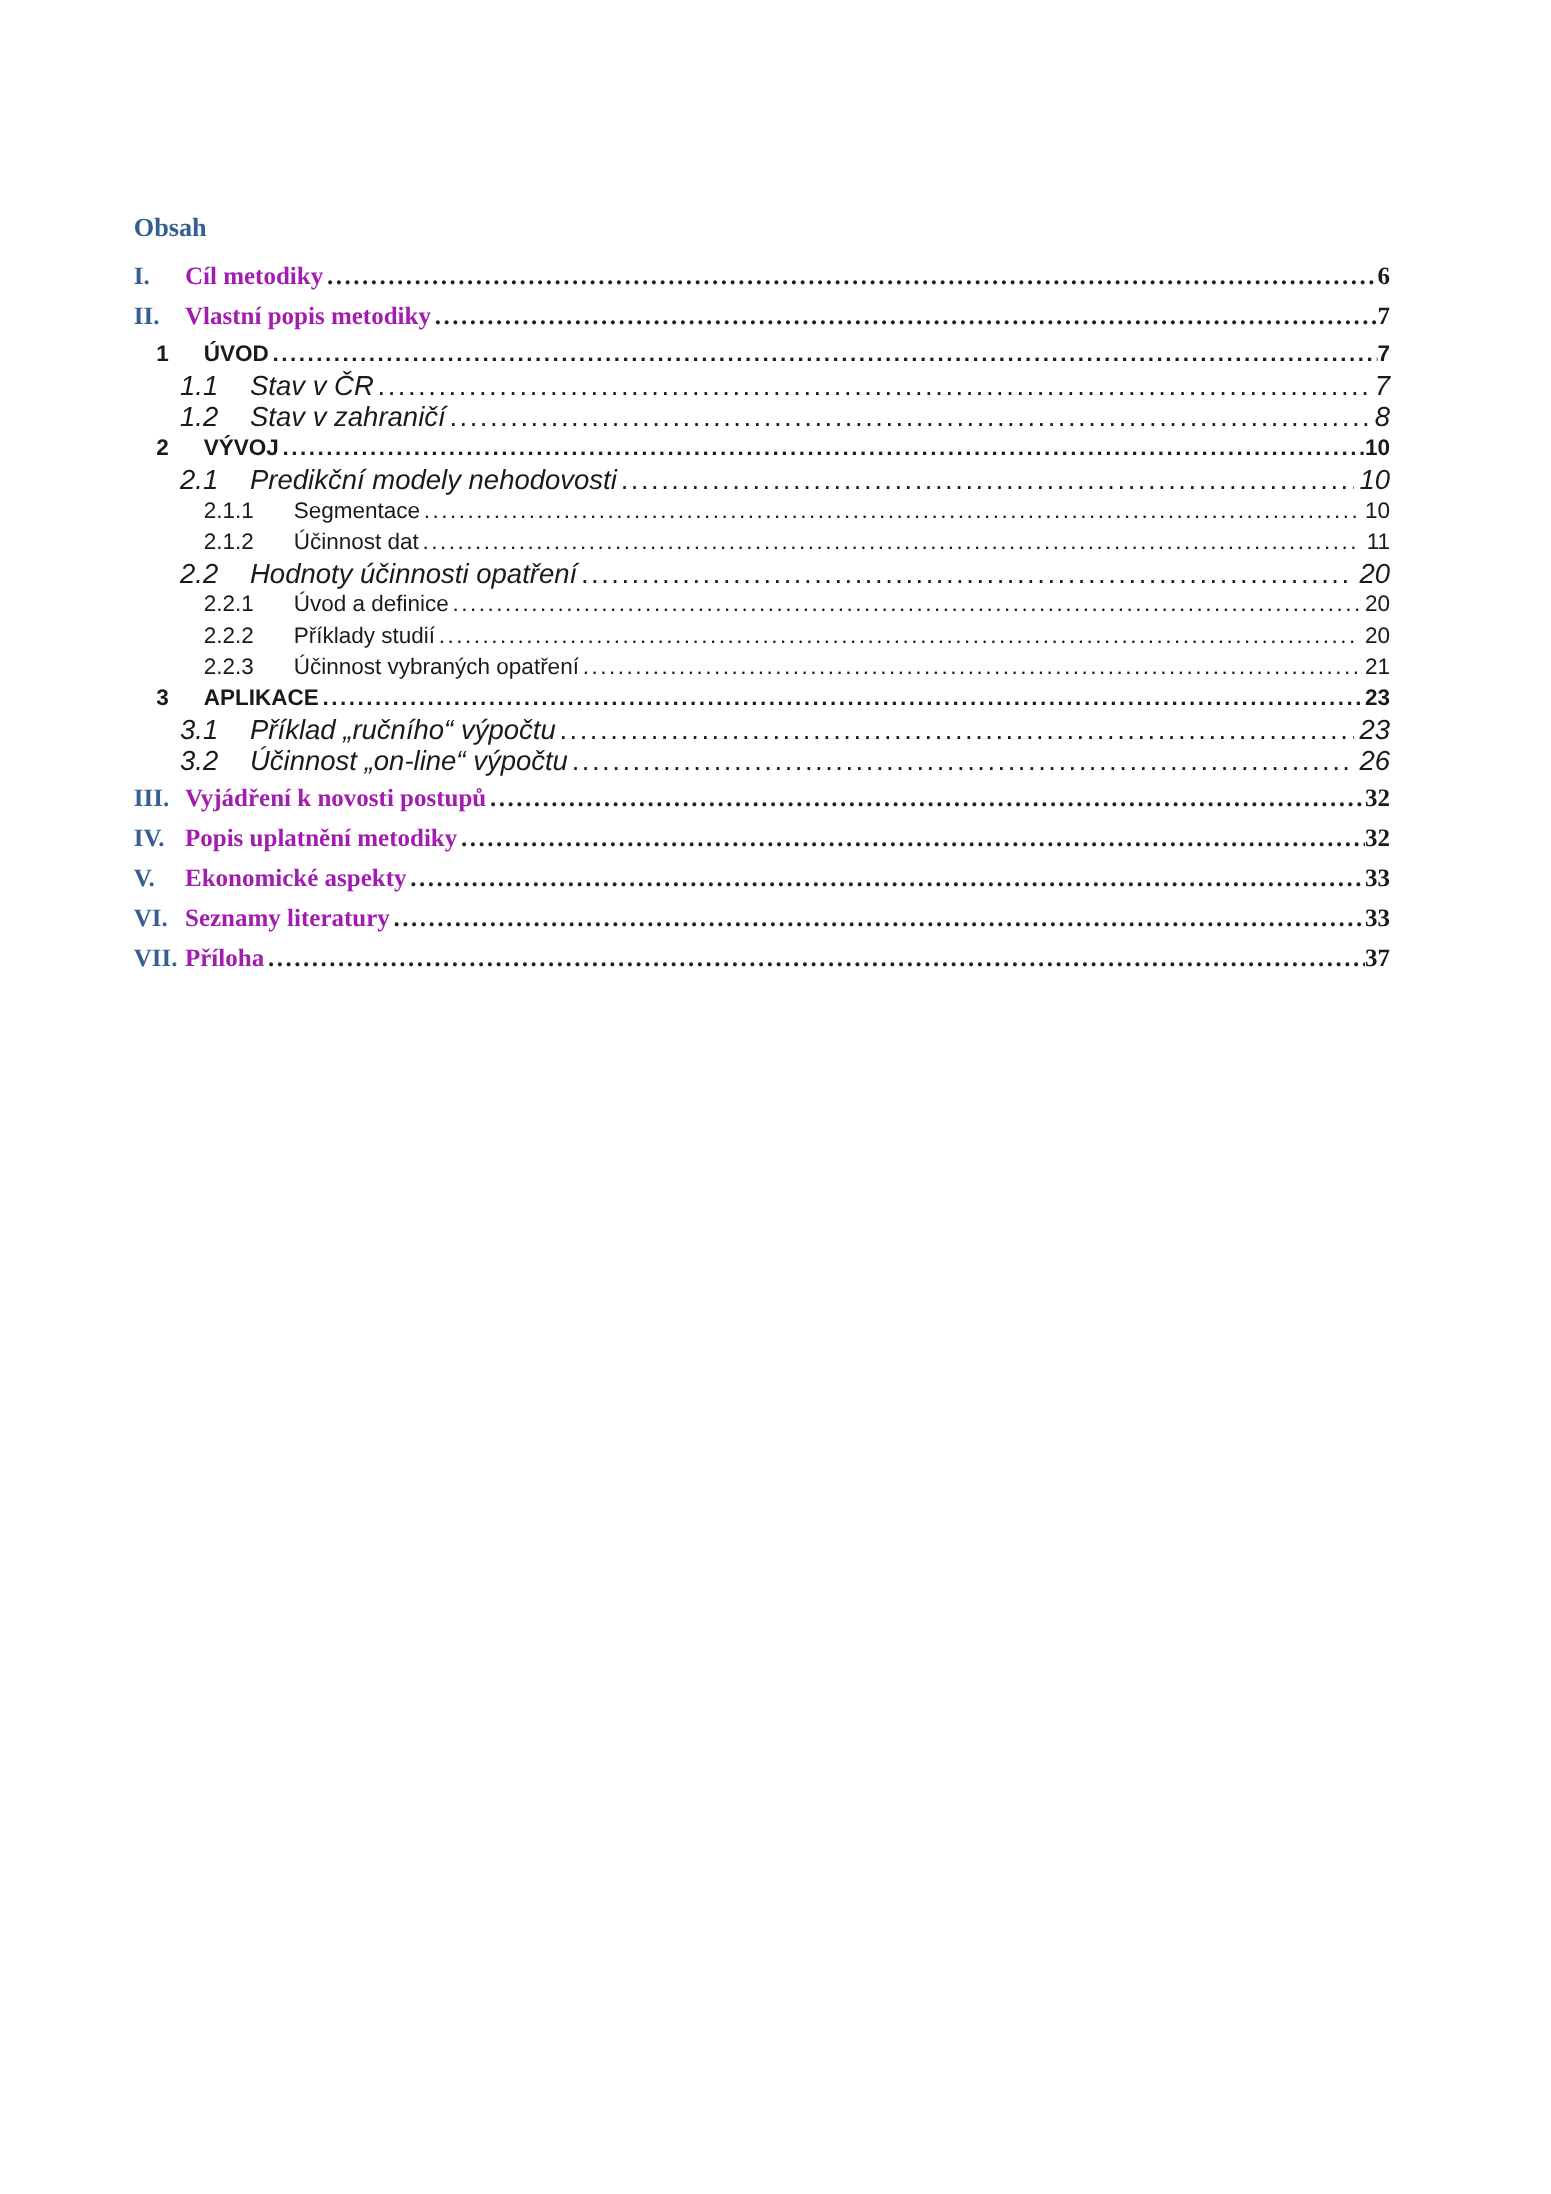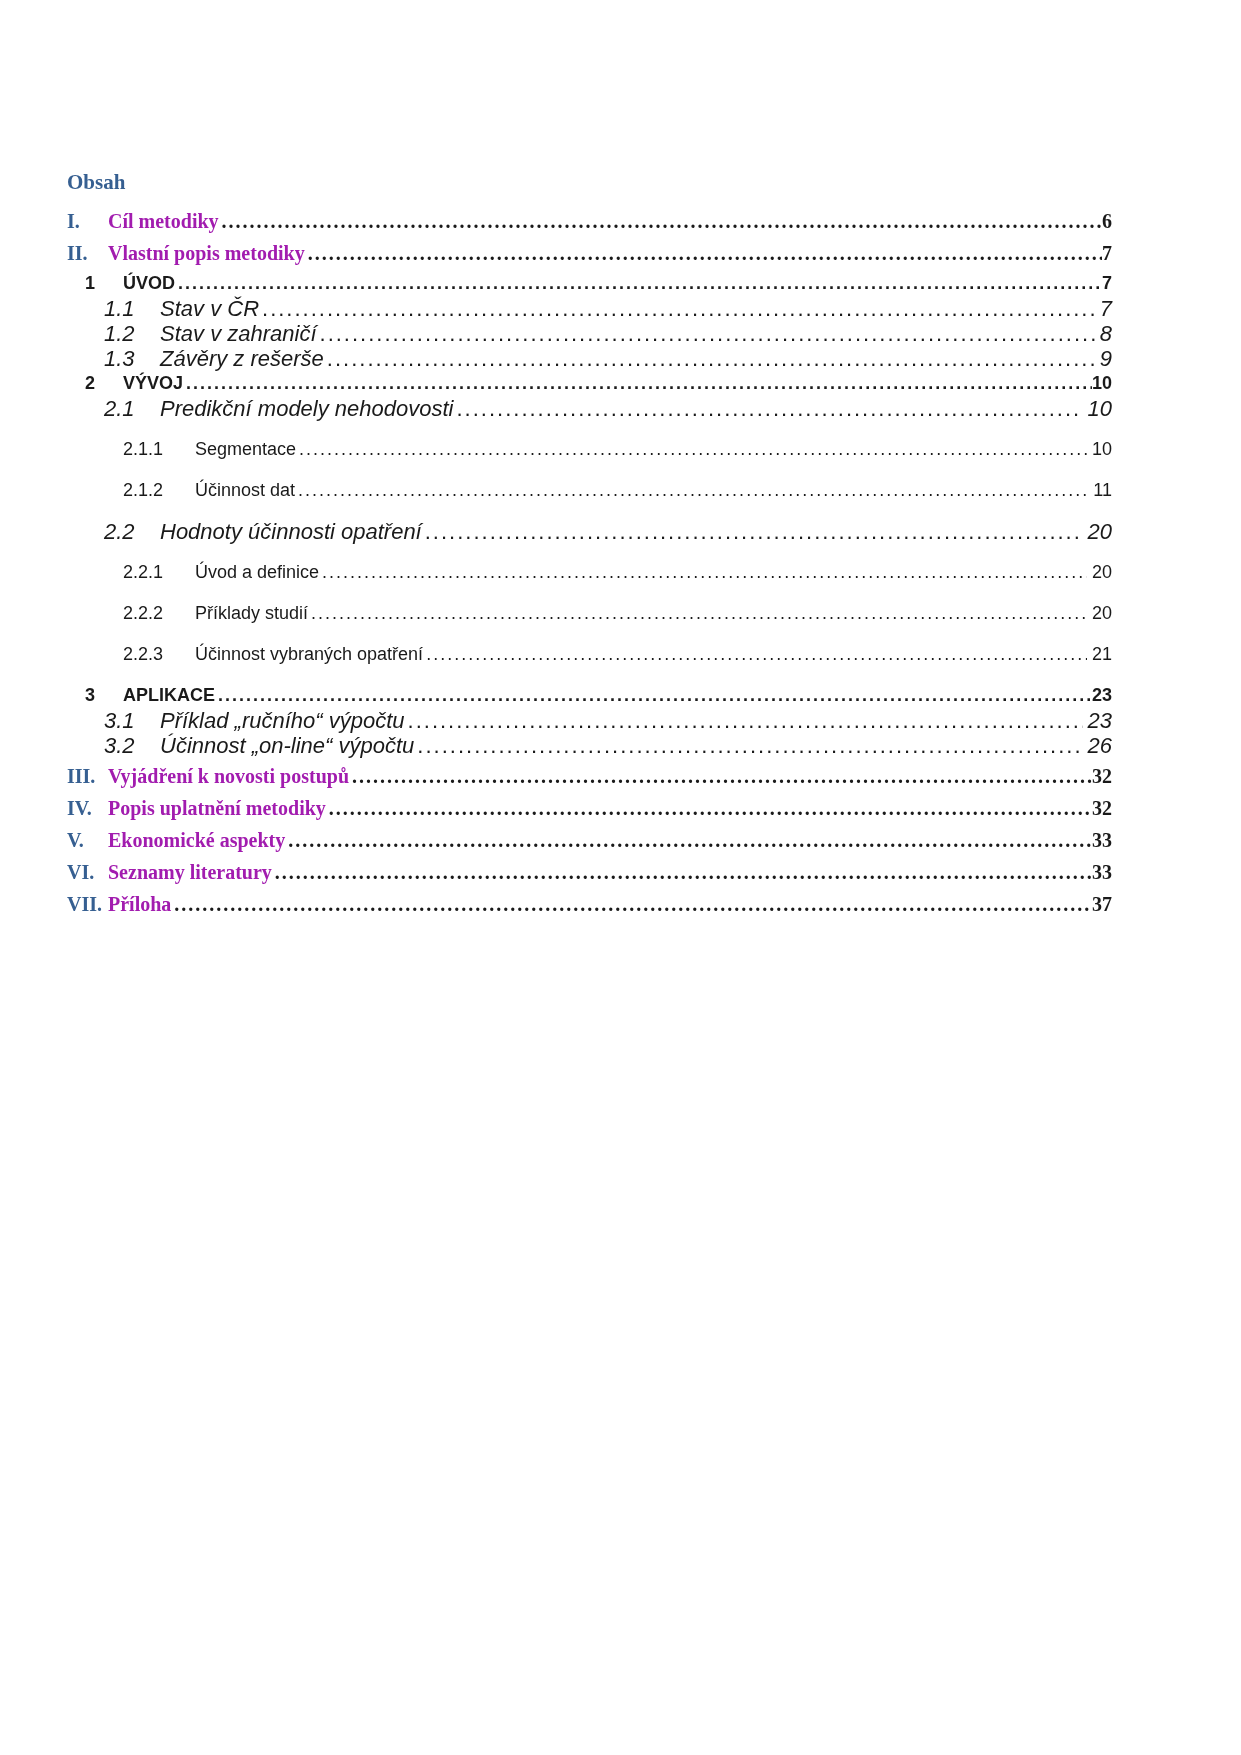--- a/index.html
+++ b/index.html
@@ -5,21 +5,21 @@
   html, body { margin: 0; padding: 0; background: #ffffff; }
   body {
     width: 1241px; height: 1755px;
     font-family: "Liberation Sans", sans-serif;
     color: #1a1a1a;
     overflow: hidden;
   }
   .page {
     box-sizing: border-box;
     width: 1231px; height: 1755px;
-    padding: 170px 119px 40px 67px;
+    padding: 170px 119px 40px 107px;
   }
   .toc-heading {
     font-family: "Liberation Serif", serif;
     font-weight: bold;
     font-size: 21px;
     line-height: 25px;
     color: #365F91;
     margin: 0 0 14px 0;
   }
   .toc { width: 100%; }
@@ -74,21 +74,21 @@
     margin: 4px 0;
     padding-left: 37px;
   }
   .toc3 .num { min-width: 56px; }
   .toc3 .pg { padding-left: 5px; }
 
   
   .toc4 {
     font-size: 18px;
     line-height: 21px;
-    margin: 20px 0;
+    margin: 4px 0;
     padding-left: 56px;
   }
   .toc4 .num { min-width: 72px; }
   .toc4 .pg { padding-left: 5px; }
 </style>
 </head>
 <body>
 
 <div class="page">
   <div class="toc-heading">Obsah</div>
@@ -116,26 +116,20 @@
         <span class="lbl">Stav v ČR</span>
         <span class="leader"></span>
         <span class="pg">7</span>
       </div>
       <div class="row toc3">
         <span class="num">1.2</span>
         <span class="lbl">Stav v zahraničí</span>
         <span class="leader"></span>
         <span class="pg">8</span>
       </div>
-      <div class="row toc3">
-        <span class="num">1.3</span>
-        <span class="lbl">Závěry z rešerše</span>
-        <span class="leader"></span>
-        <span class="pg">9</span>
-      </div>
       <div class="row toc2">
         <span class="num">2</span>
         <span class="lbl">VÝVOJ</span>
         <span class="leader"></span>
         <span class="pg">10</span>
       </div>
       <div class="row toc3">
         <span class="num">2.1</span>
         <span class="lbl">Predikční modely nehodovosti</span>
         <span class="leader"></span>

